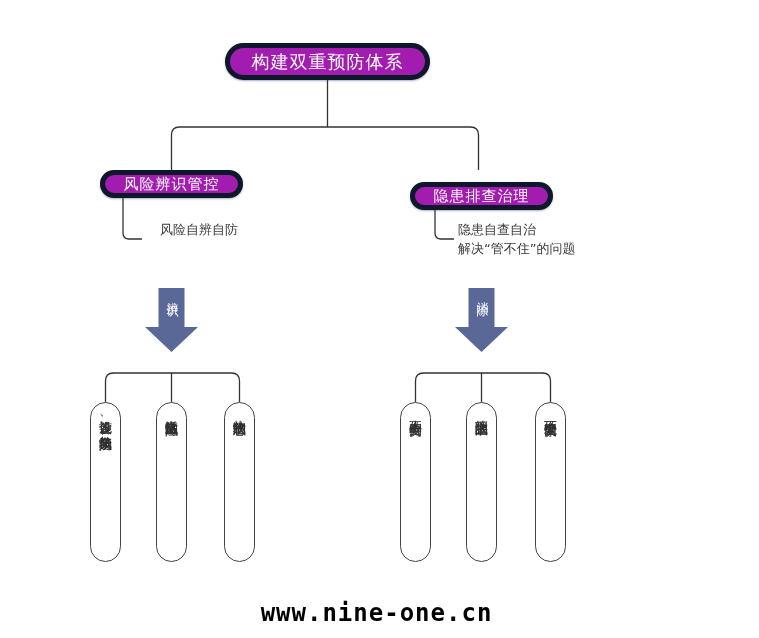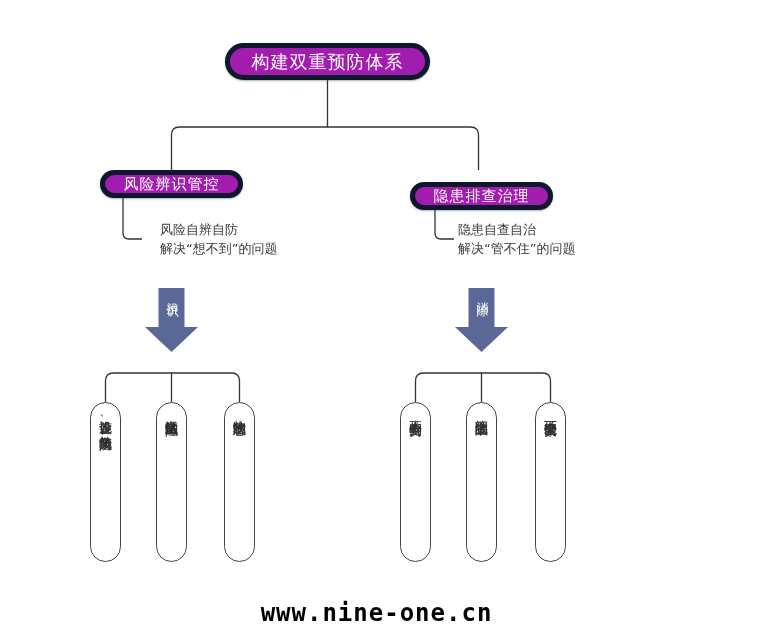--- a/index.html
+++ b/index.html
@@ -135,21 +135,20 @@
     <polygon points="468.5,288 494.5,288 494.5,327 508,327 481.5,352 455,327 468.5,327" fill="#5a6897"></polygon>
   </svg>
 
   <div class="node root">构建双重预防体系</div>
 
   <div class="node branch left">风险辨识管控</div>
   <div class="node branch right">隐患排查治理</div>
 
   <div class="desc left">
     <div>风险自辨自防</div>
-    <div>解决“想不到”的问题</div>
   </div>
   <div class="desc right">
     <div>隐患自查自治</div>
     <div>解决“管不住”的问题</div>
   </div>
 
   <div class="arrow-label left">辨识</div>
   <div class="arrow-label right">消除</div>
 
   <div class="pill p0">

